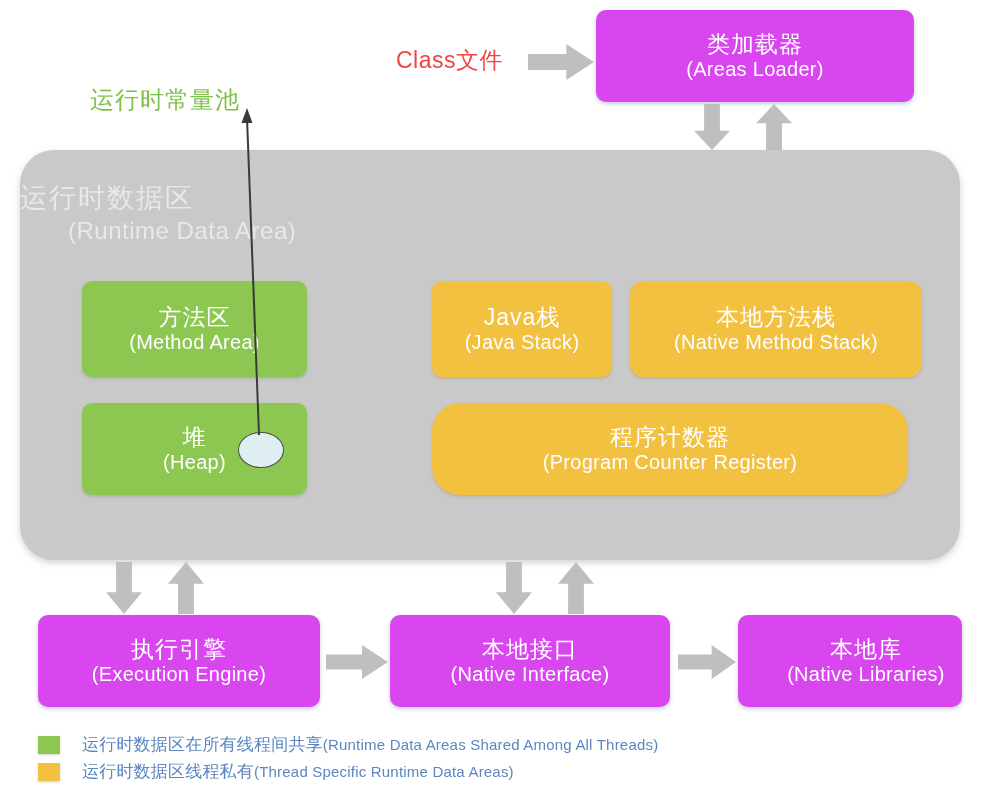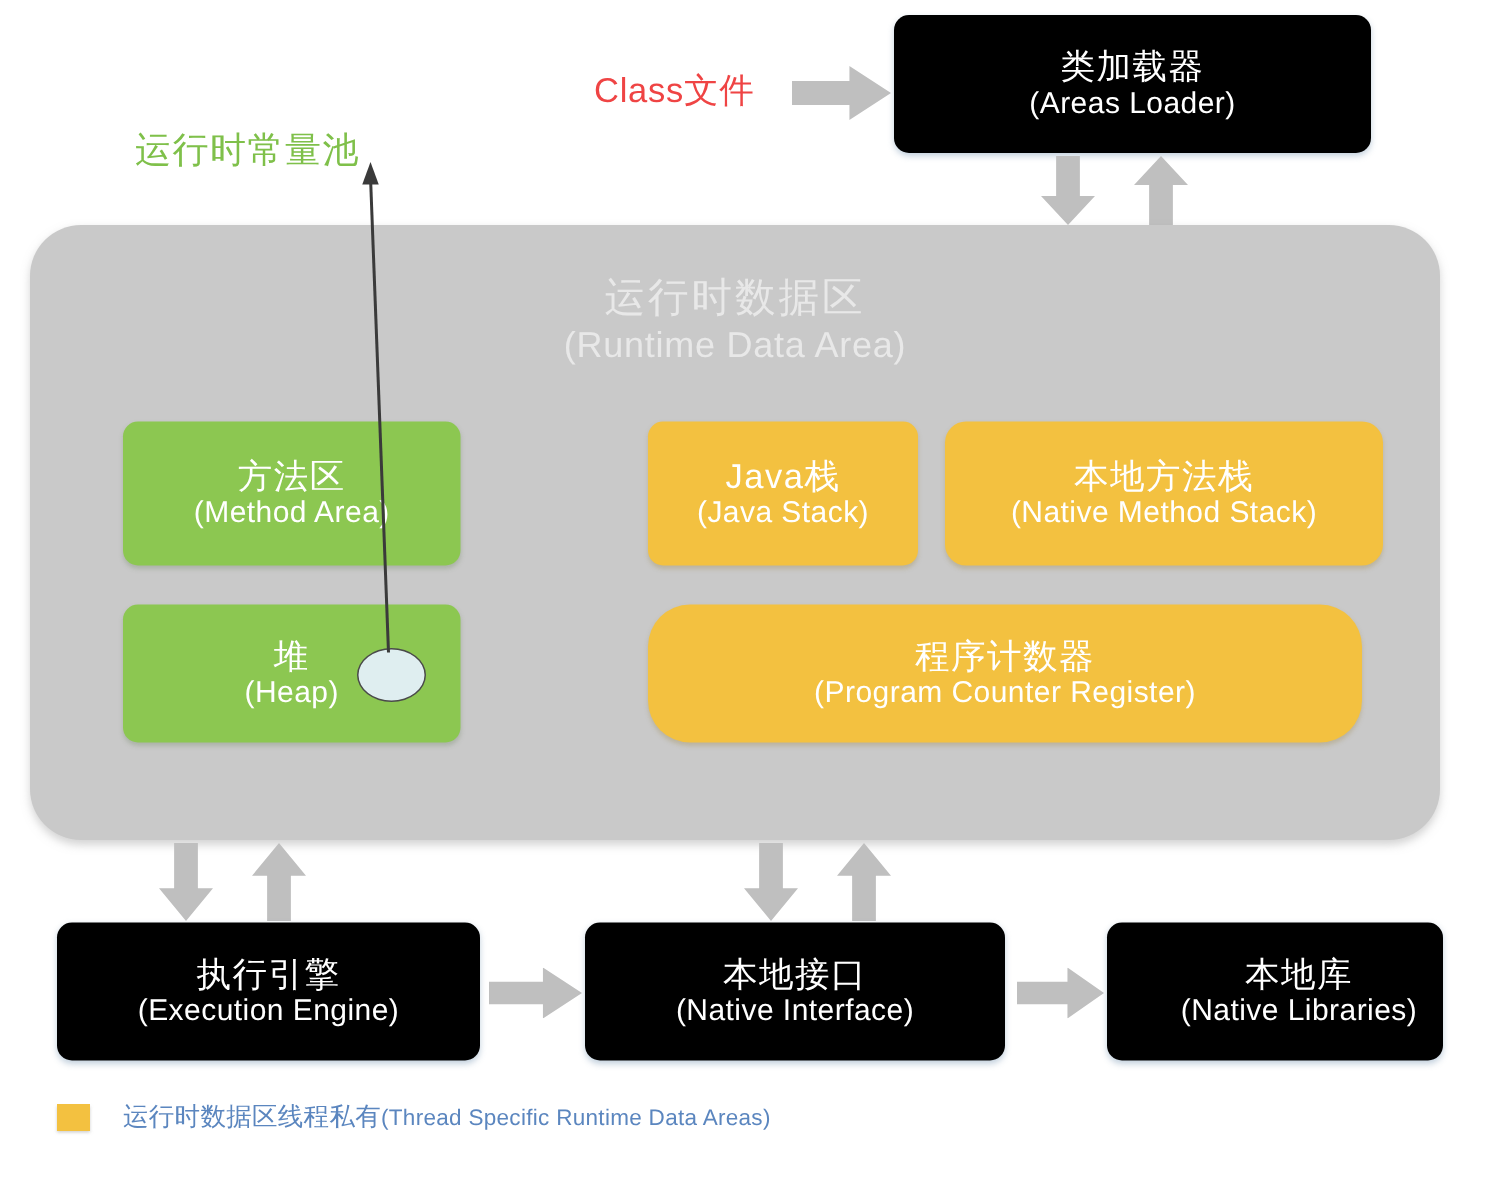--- a/index.html
+++ b/index.html
@@ -34,21 +34,21 @@
   .box .cn {
     font-size: 23px;
     letter-spacing: 1px;
   }
   .box .en {
     font-size: 20px;
     letter-spacing: 0.3px;
   }
 
   .blue {
-    background: #000000;
+    background: #d946ef;
     box-shadow: 0 2px 4px rgba(120,150,180,.45);
   }
   .green {
     background: #8cc751;
     box-shadow: 0 2px 3px rgba(120,140,110,.35);
   }
   .orange {
     background: #f3c140;
     box-shadow: 0 2px 3px rgba(160,140,80,.35);
   }
@@ -62,26 +62,26 @@
     height: 410px;
     background: #c9c9c9;
     border-radius: 34px;
     box-shadow: 0 3px 6px rgba(170,170,170,.5);
   }
   #rda-title {
     position: absolute;
     left: 0;
     top: 32px;
     width: 100%;
-    text-align: center;
+    text-align: left;
     color: #e8e8e8;
     line-height: 1.25;
   }
   #rda-title .cn { font-size: 27px; letter-spacing: 2px; display:block; }
-  #rda-title .en { font-size: 24px; letter-spacing: .5px; display:block; }
+  #rda-title .en { font-size: 24px; letter-spacing: .5px; display:block;padding-left:48px; }
 
   
   .arrow {
     position: absolute;
     background: #bfbfbf;
   }
   .arrow-right {
     clip-path: polygon(0% 28%, 58% 28%, 58% 0%, 100% 50%, 58% 100%, 58% 72%, 0% 72%);
   }
   .arrow-down {
@@ -229,18 +229,22 @@
 
   <div class="arrow arrow-right" style="left:678px; top:645px; width:58px; height:34px;"></div>
 
   <div class="box blue" style="left:738px; top:615px; width:224px; height:92px;padding-left:32px;">
     <span class="cn">本地库</span>
     <span class="en">(Native Libraries)</span>
   </div>
 
   <div id="legend">
     <div class="legend-row">
+      <div class="legend-swatch" style="background:#8cc751;"></div>
+      <div class="legend-text"><span>运行时数据区在所有线程间共享</span><span class="en">(Runtime Data Areas Shared Among All Threads)</span></div>
+    </div>
+    <div class="legend-row">
       <div class="legend-swatch" style="background:#f3c140;"></div>
       <div class="legend-text"><span>运行时数据区线程私有</span><span class="en">(Thread Specific Runtime Data Areas)</span></div>
     </div>
   </div>
 
 </div>
 
 </body></html>

